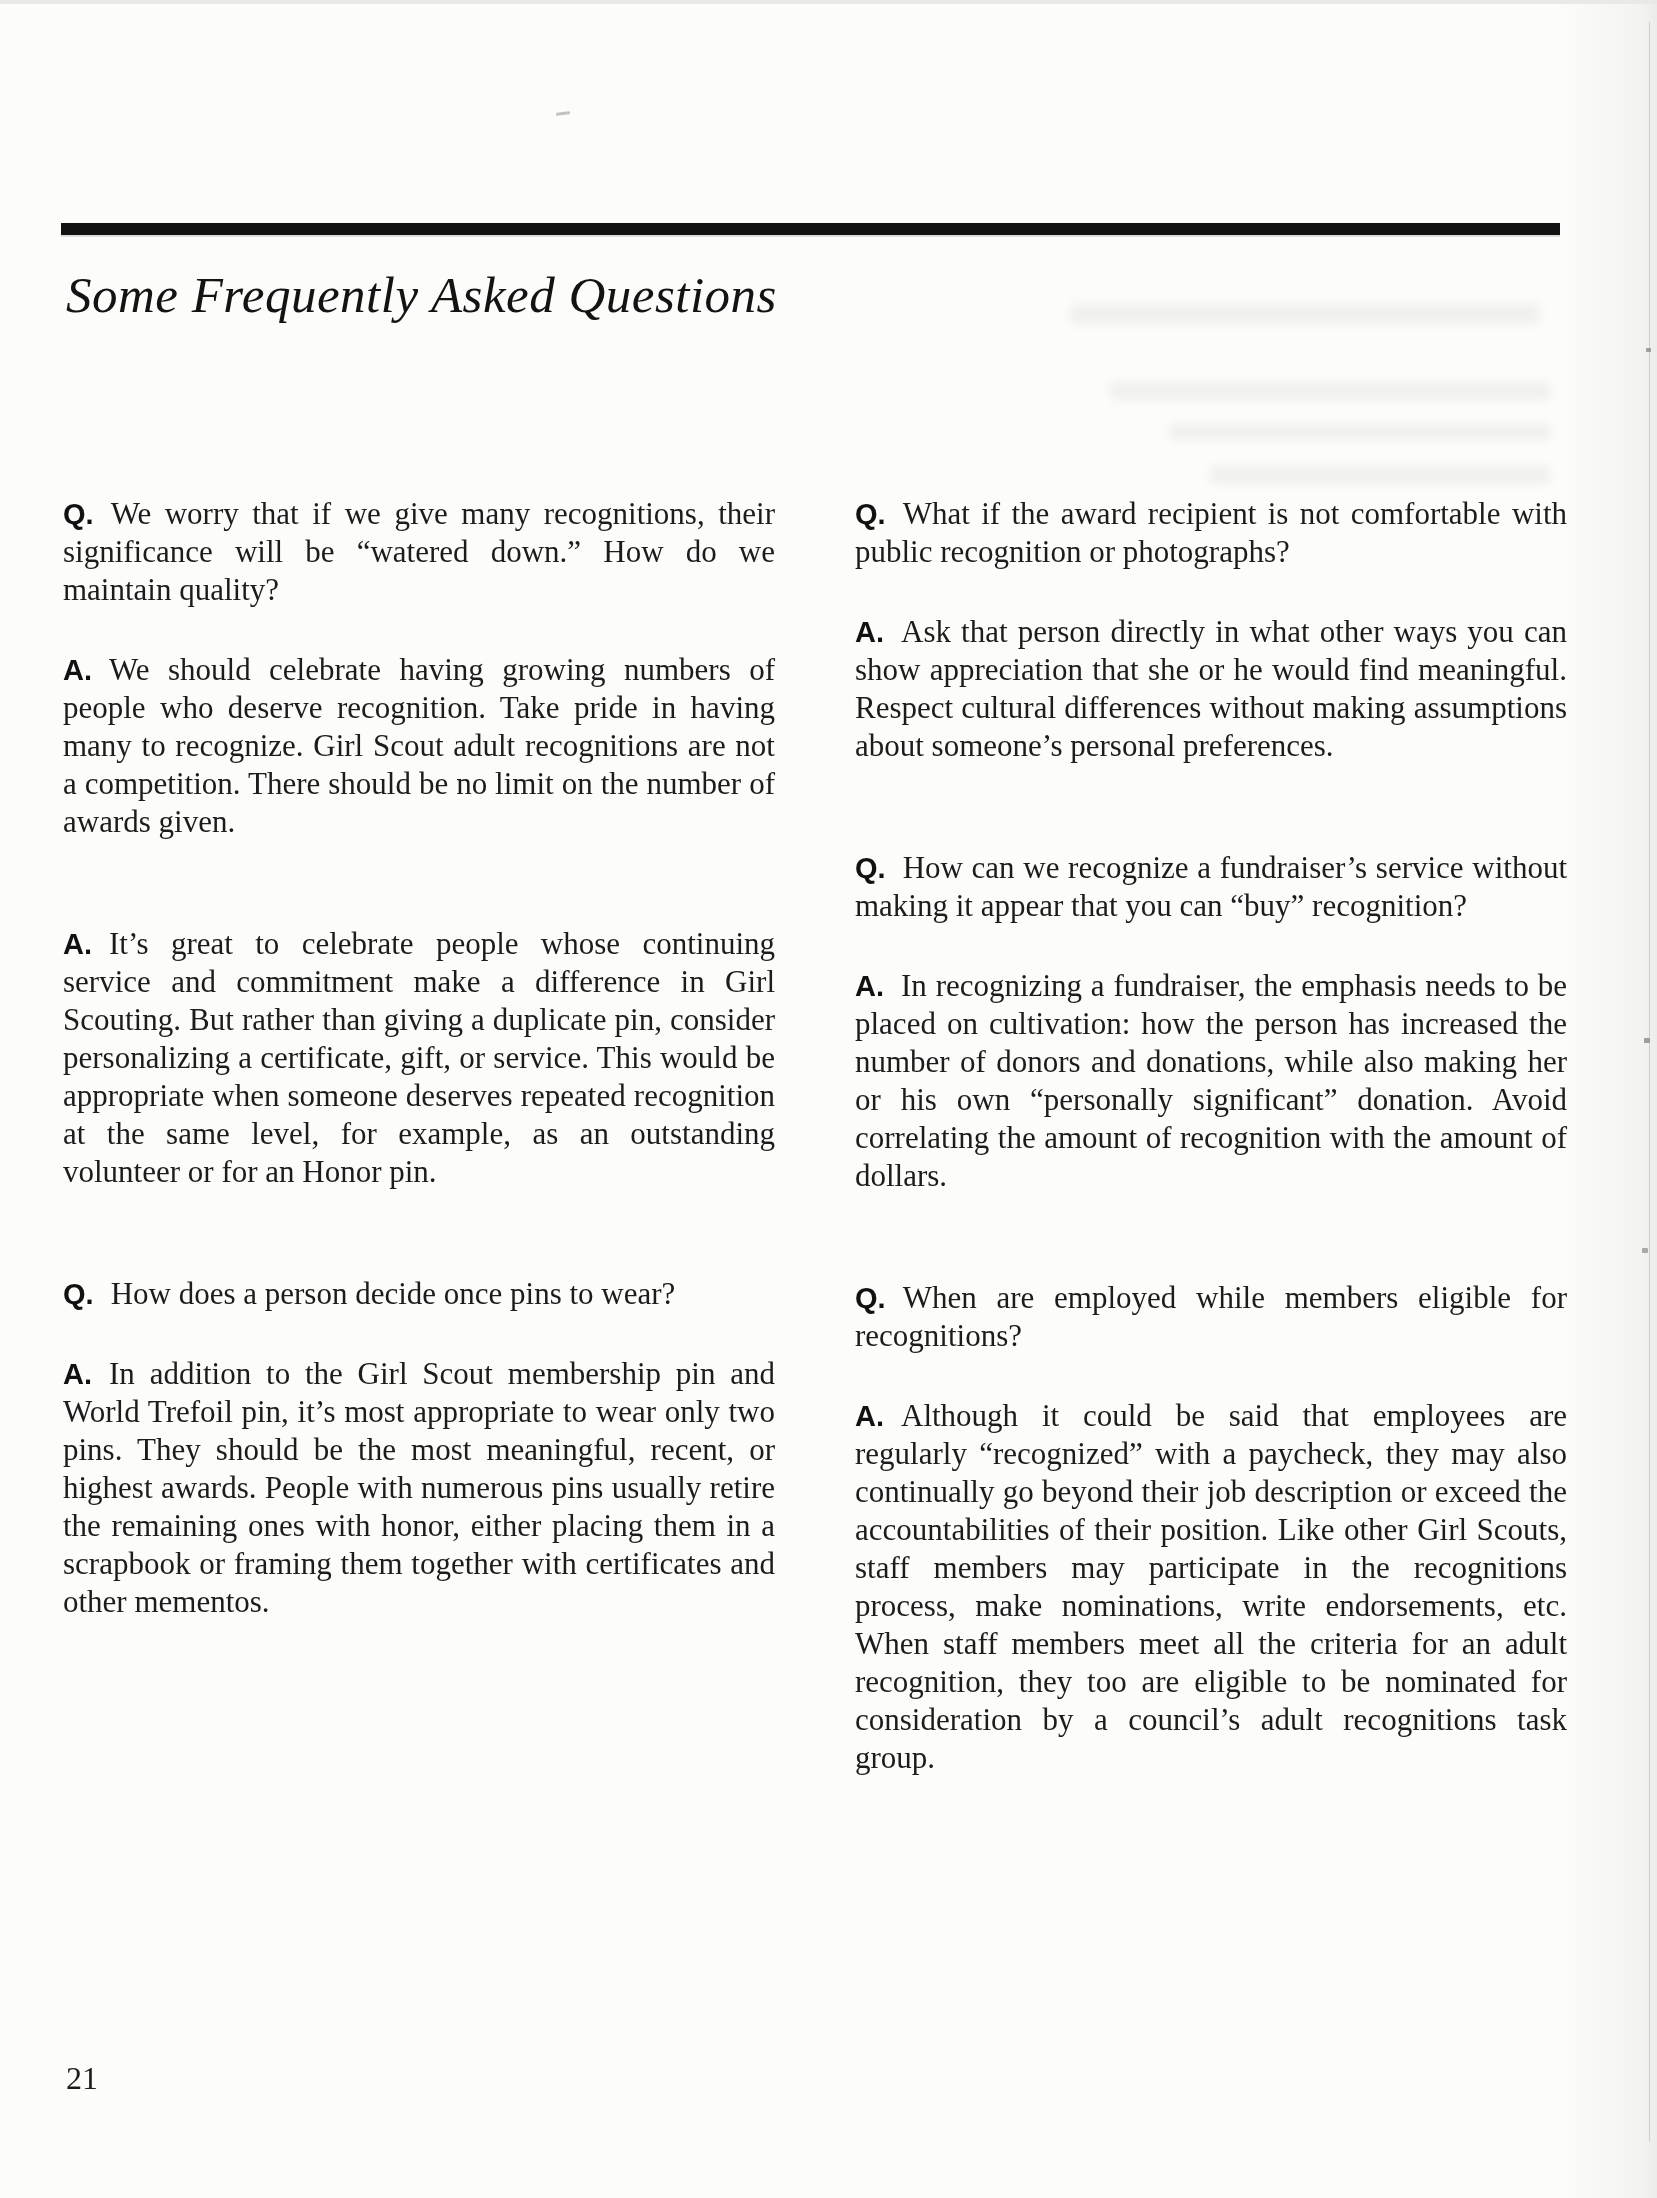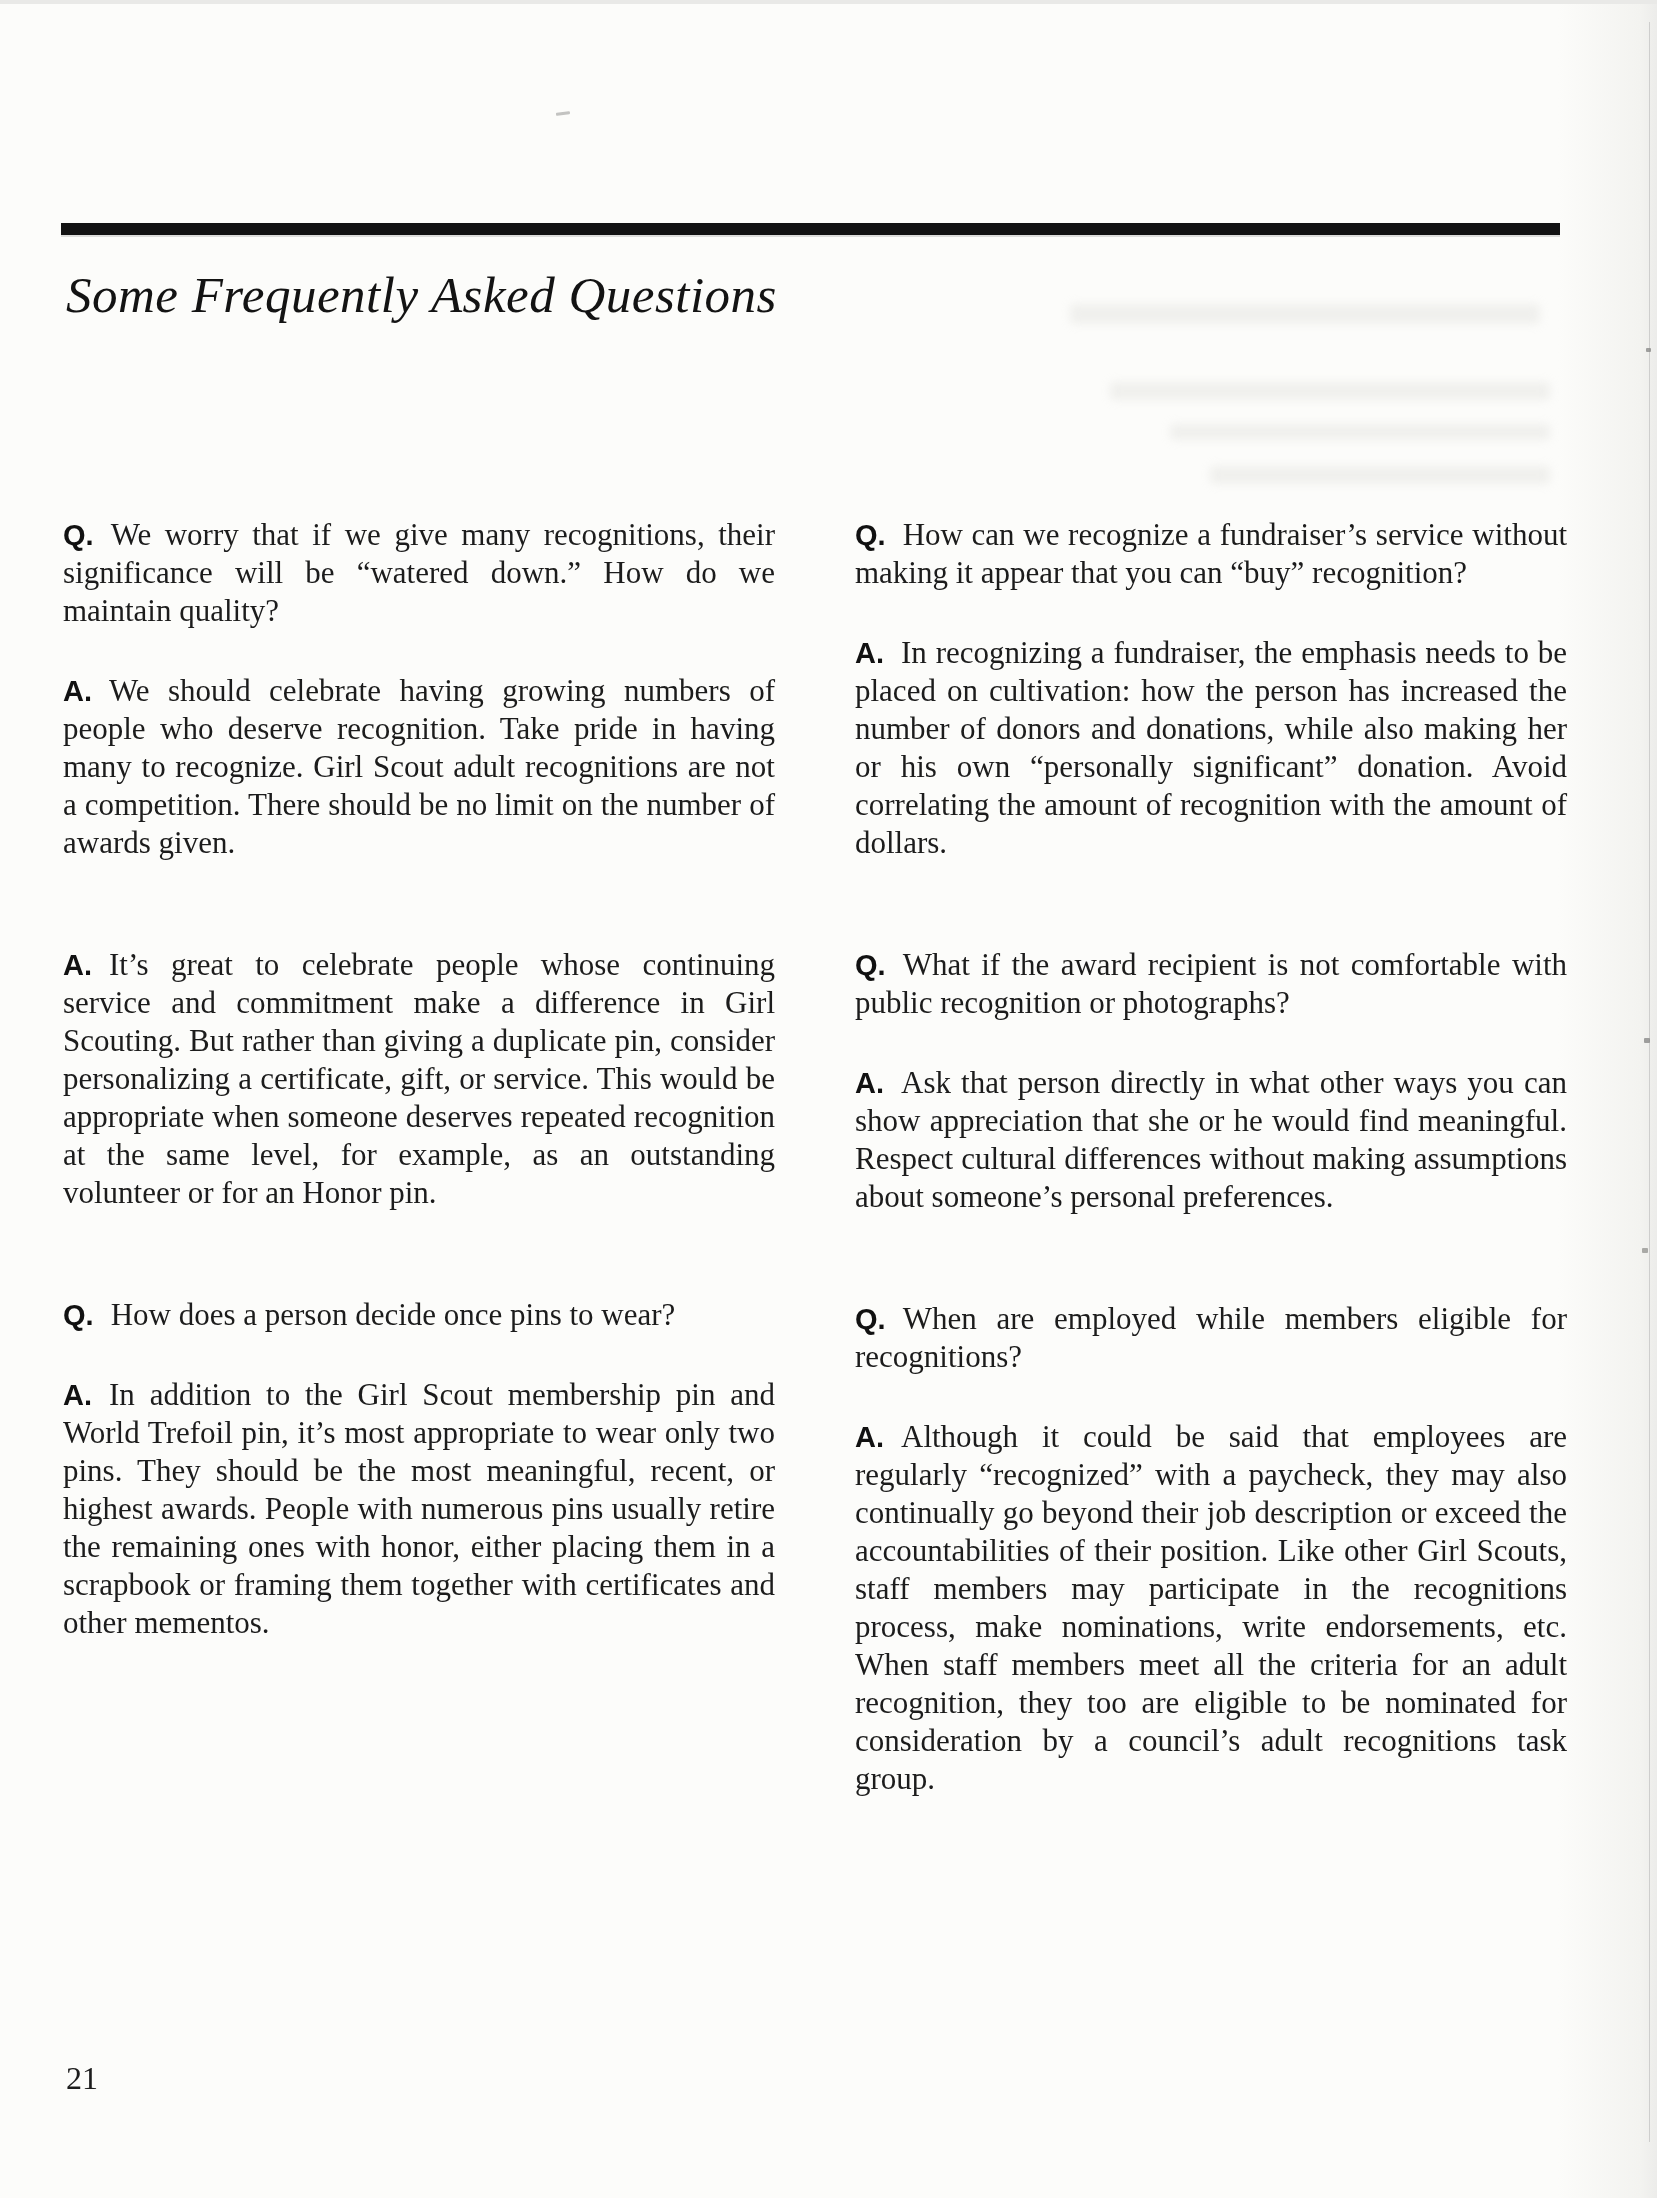--- a/index.html
+++ b/index.html
@@ -34,21 +34,21 @@
     font-family: "Liberation Serif", serif;
     font-style: italic;
     font-weight: 500;
     font-size: 51px;
     letter-spacing: 0.5px;
     color: #131313;
     white-space: nowrap;
   }
   .col {
     position: absolute;
-    top: 512px;
+    top: 491px;
     width: 712px;
   }
   .col-left  { left: 63px;  }
   .col-right { left: 855px; }
   .qa-item + .qa-item { margin-top: 84px; }
   .qa-item p {
     margin: 0;
     font-size: 31px;
     line-height: 38px;
     text-align: justify;
@@ -123,27 +123,27 @@
     <section class="qa-item">
       <p class="q"><span class="marker">Q.</span><span class="qa-text">How does a person decide once pins to wear?</span></p>
       <p class="a"><span class="marker">A.</span><span class="qa-text">In addition to the Girl Scout membership pin and World Trefoil pin, it’s most appropriate to wear only two pins. They should be the most meaningful, recent, or highest awards. People with numerous pins usually retire the remaining ones with honor, either placing them in a scrapbook or framing them together with certificates and other mementos.</span></p>
     </section>
 
   </div>
 
   <div class="col col-right">
 
     <section class="qa-item">
-      <p class="q"><span class="marker">Q.</span><span class="qa-text">How can we recognize a fundraiser’s service without making it appear that you can “buy” recognition?</span></p>
-      <p class="a"><span class="marker">A.</span><span class="qa-text">In recognizing a fundraiser, the emphasis needs to be placed on cultivation: how the person has increased the number of donors and donations, while also making her or his own “personally significant” donation. Avoid correlating the amount of recognition with the amount of dollars.</span></p>
+      <p class="q"><span class="marker">Q.</span><span class="qa-text">What if the award recipient is not comfortable with public recognition or photographs?</span></p>
+      <p class="a"><span class="marker">A.</span><span class="qa-text">Ask that person directly in what other ways you can show appreciation that she or he would find meaningful. Respect cultural differences without making assumptions about someone’s personal preferences.</span></p>
     </section>
 
     <section class="qa-item">
-      <p class="q"><span class="marker">Q.</span><span class="qa-text">What if the award recipient is not comfortable with public recognition or photographs?</span></p>
-      <p class="a"><span class="marker">A.</span><span class="qa-text">Ask that person directly in what other ways you can show appreciation that she or he would find meaningful. Respect cultural differences without making assumptions about someone’s personal preferences.</span></p>
+      <p class="q"><span class="marker">Q.</span><span class="qa-text">How can we recognize a fundraiser’s service without making it appear that you can “buy” recognition?</span></p>
+      <p class="a"><span class="marker">A.</span><span class="qa-text">In recognizing a fundraiser, the emphasis needs to be placed on cultivation: how the person has increased the number of donors and donations, while also making her or his own “personally significant” donation. Avoid correlating the amount of recognition with the amount of dollars.</span></p>
     </section>
 
     <section class="qa-item">
       <p class="q"><span class="marker">Q.</span><span class="qa-text">When are employed while members eligible for recognitions?</span></p>
       <p class="a"><span class="marker">A.</span><span class="qa-text">Although it could be said that employees are regularly “recognized” with a paycheck, they may also continually go beyond their job description or exceed the accountabilities of their position. Like other Girl Scouts, staff members may participate in the recognitions process, make nominations, write endorsements, etc. When staff members meet all the criteria for an adult recognition, they too are eligible to be nominated for consideration by a council’s adult recognitions task group.</span></p>
     </section>
 
   </div>
 
   <div class="page-number">21</div>

